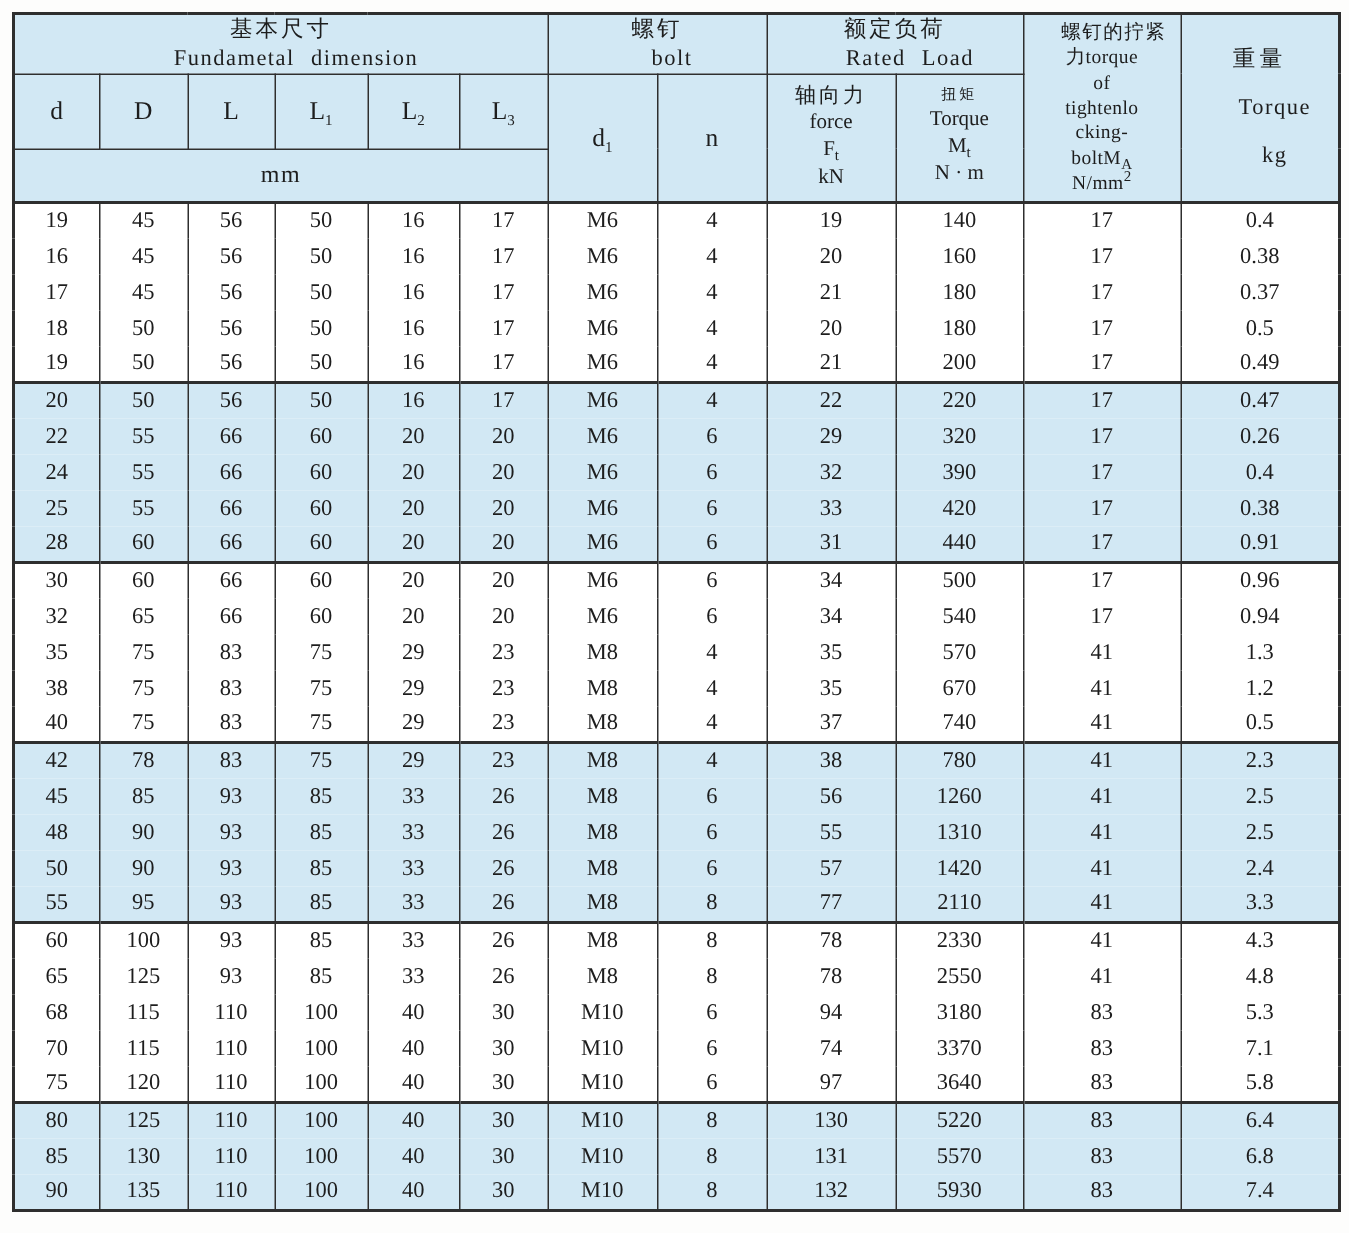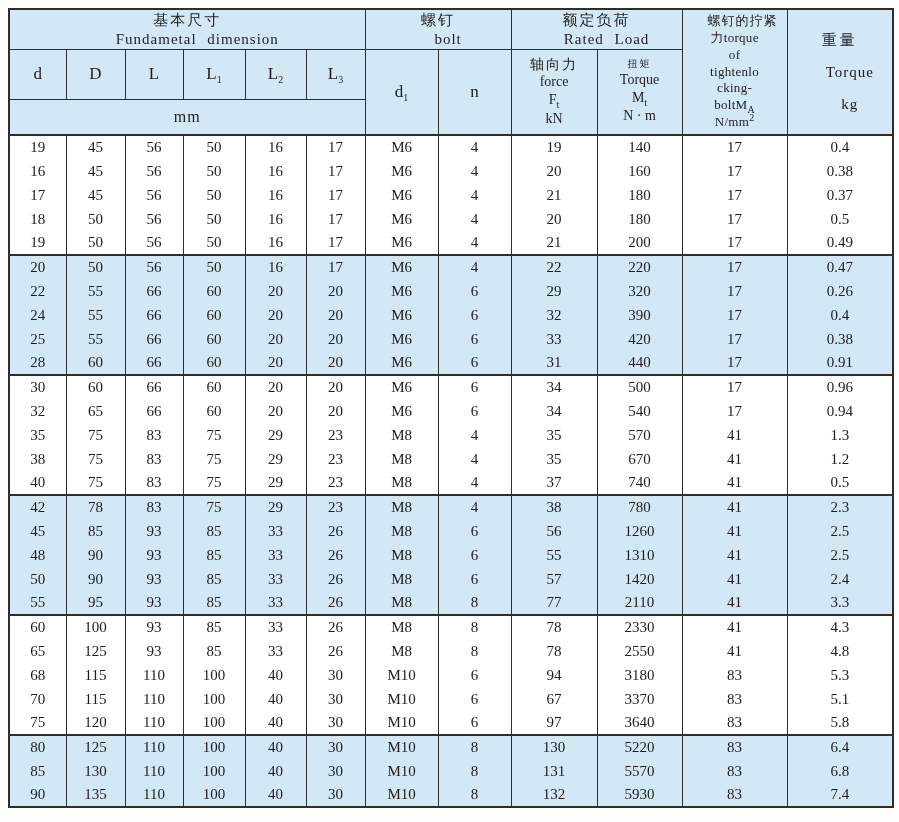--- a/index.html
+++ b/index.html
@@ -469,24 +469,24 @@
         </tr>
         <tr class="">
           <td>70</td>
           <td>115</td>
           <td>110</td>
           <td>100</td>
           <td>40</td>
           <td>30</td>
           <td>M10</td>
           <td>6</td>
-          <td>67</td>
+          <td>74</td>
           <td>3370</td>
           <td>83</td>
-          <td>5.1</td>
+          <td>7.1</td>
         </tr>
         <tr class="">
           <td>75</td>
           <td>120</td>
           <td>110</td>
           <td>100</td>
           <td>40</td>
           <td>30</td>
           <td>M10</td>
           <td>6</td>

